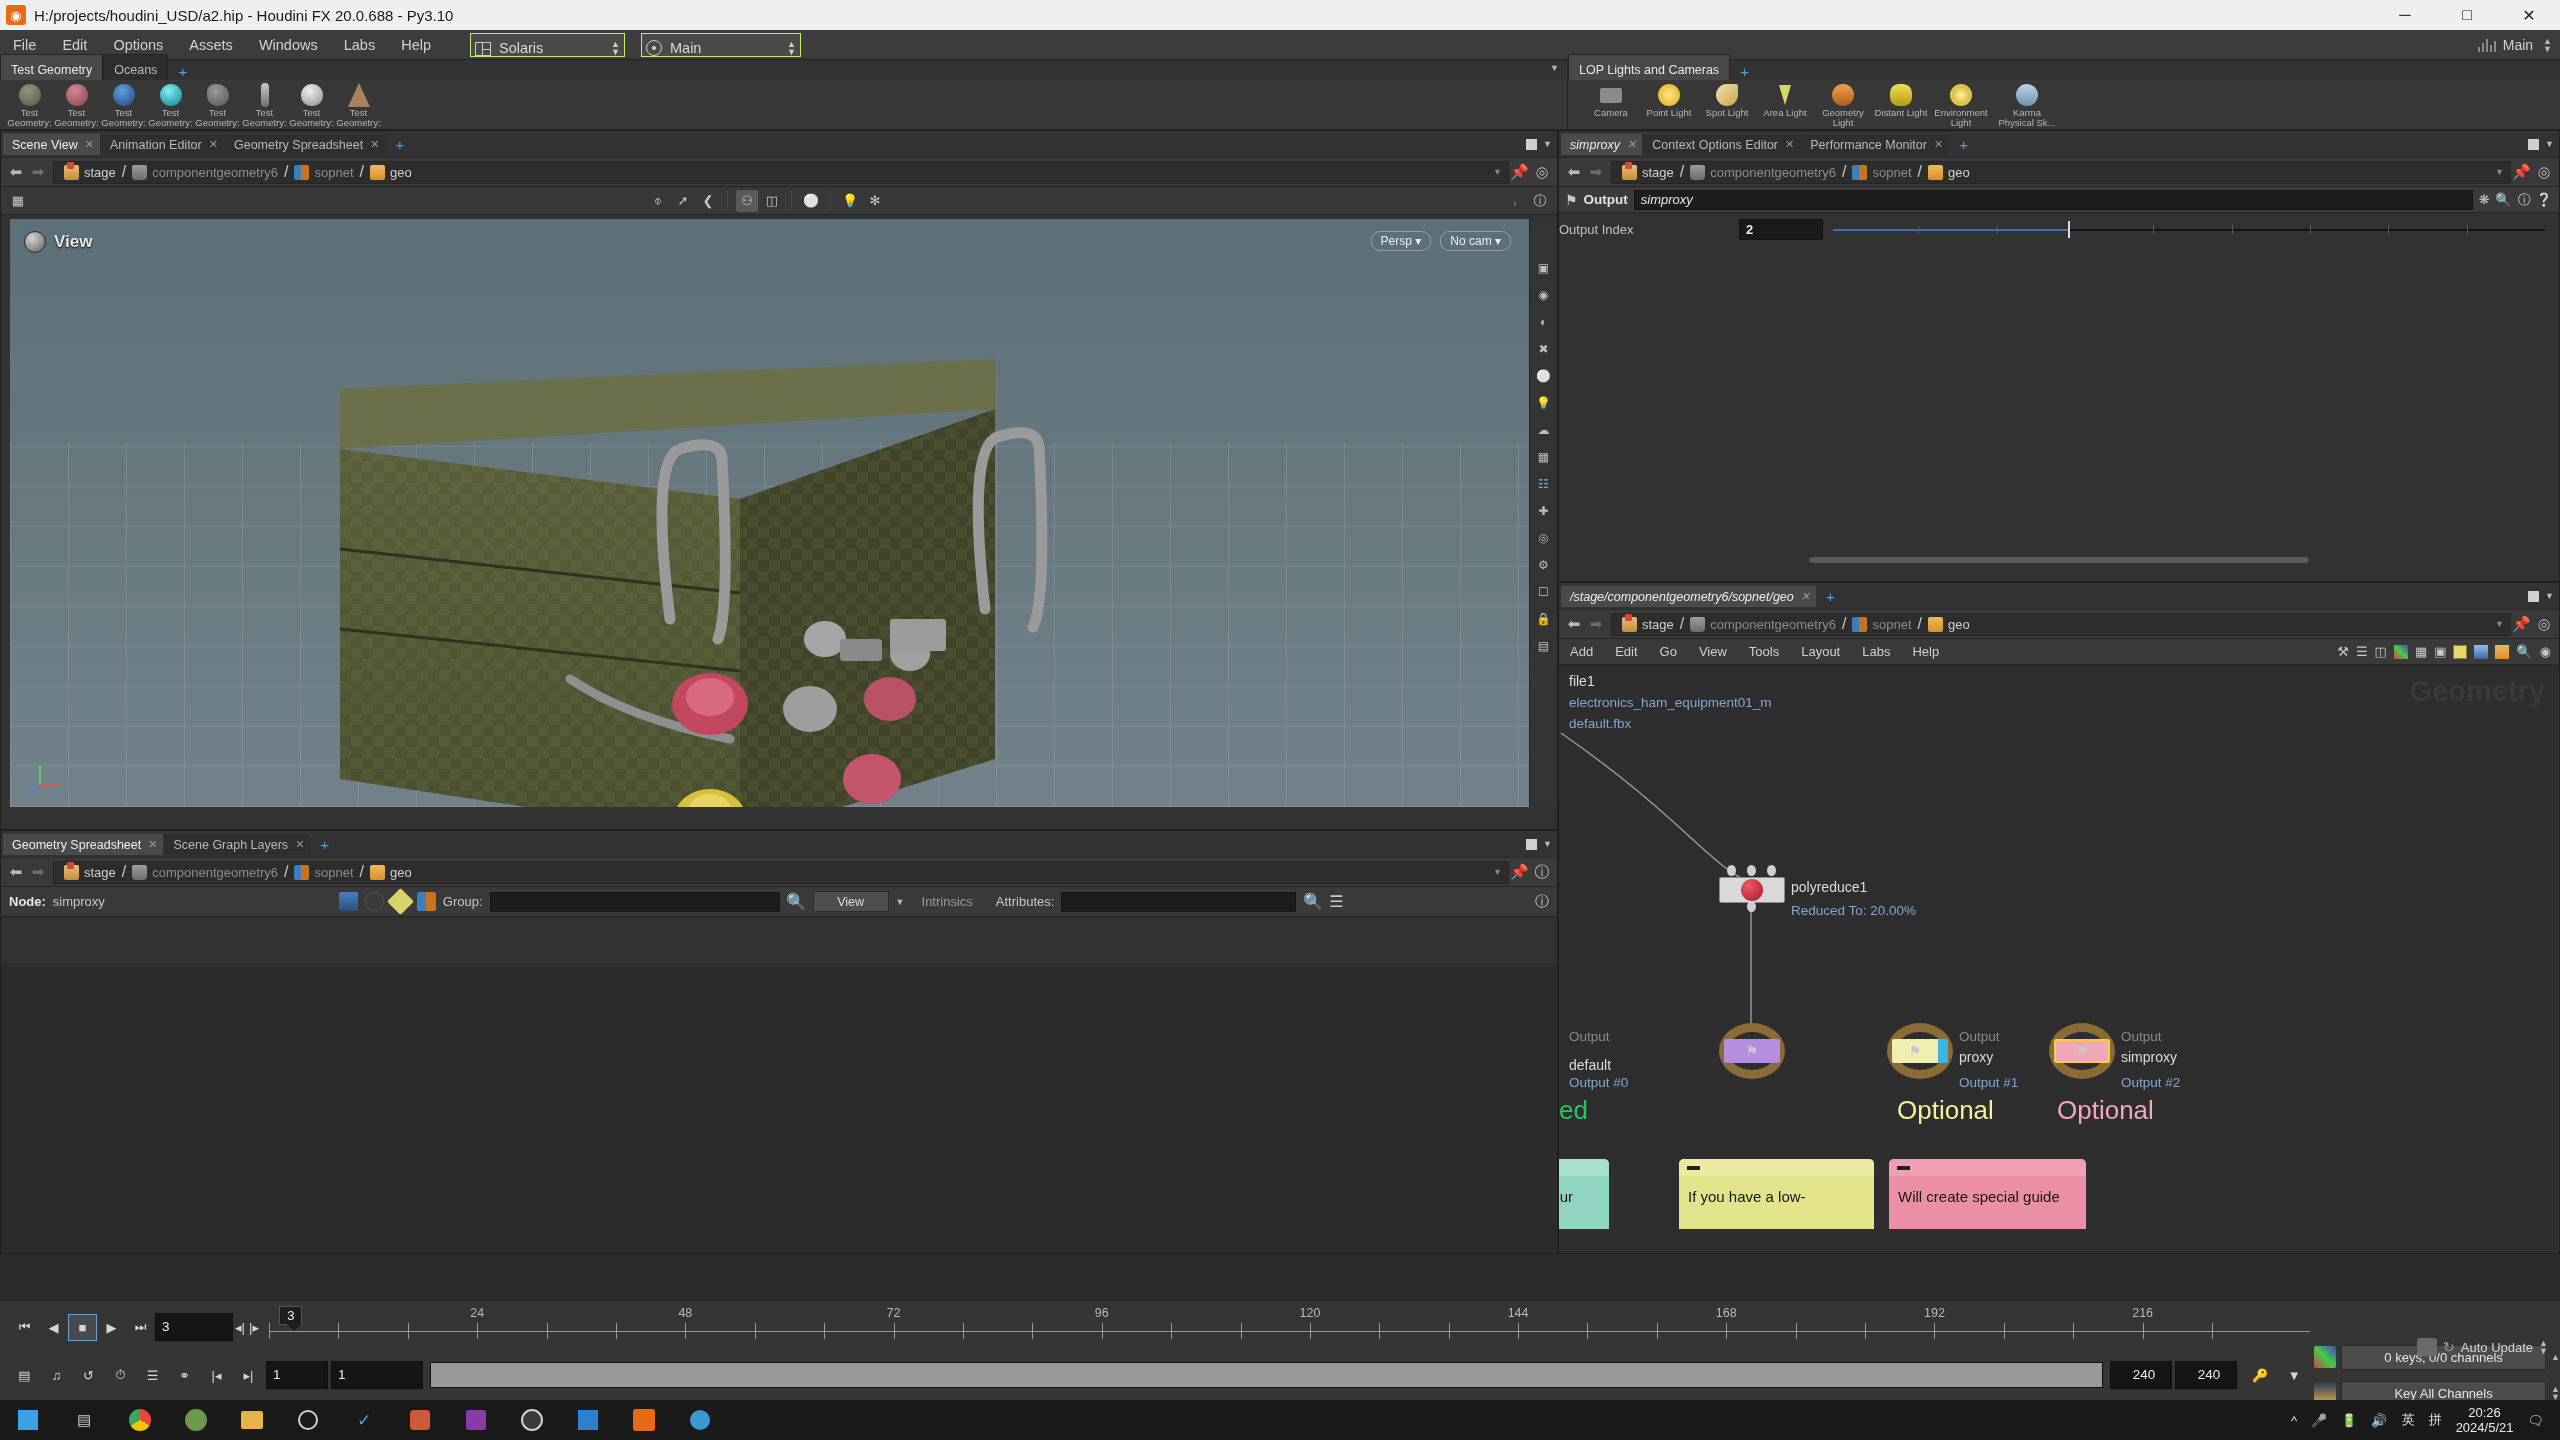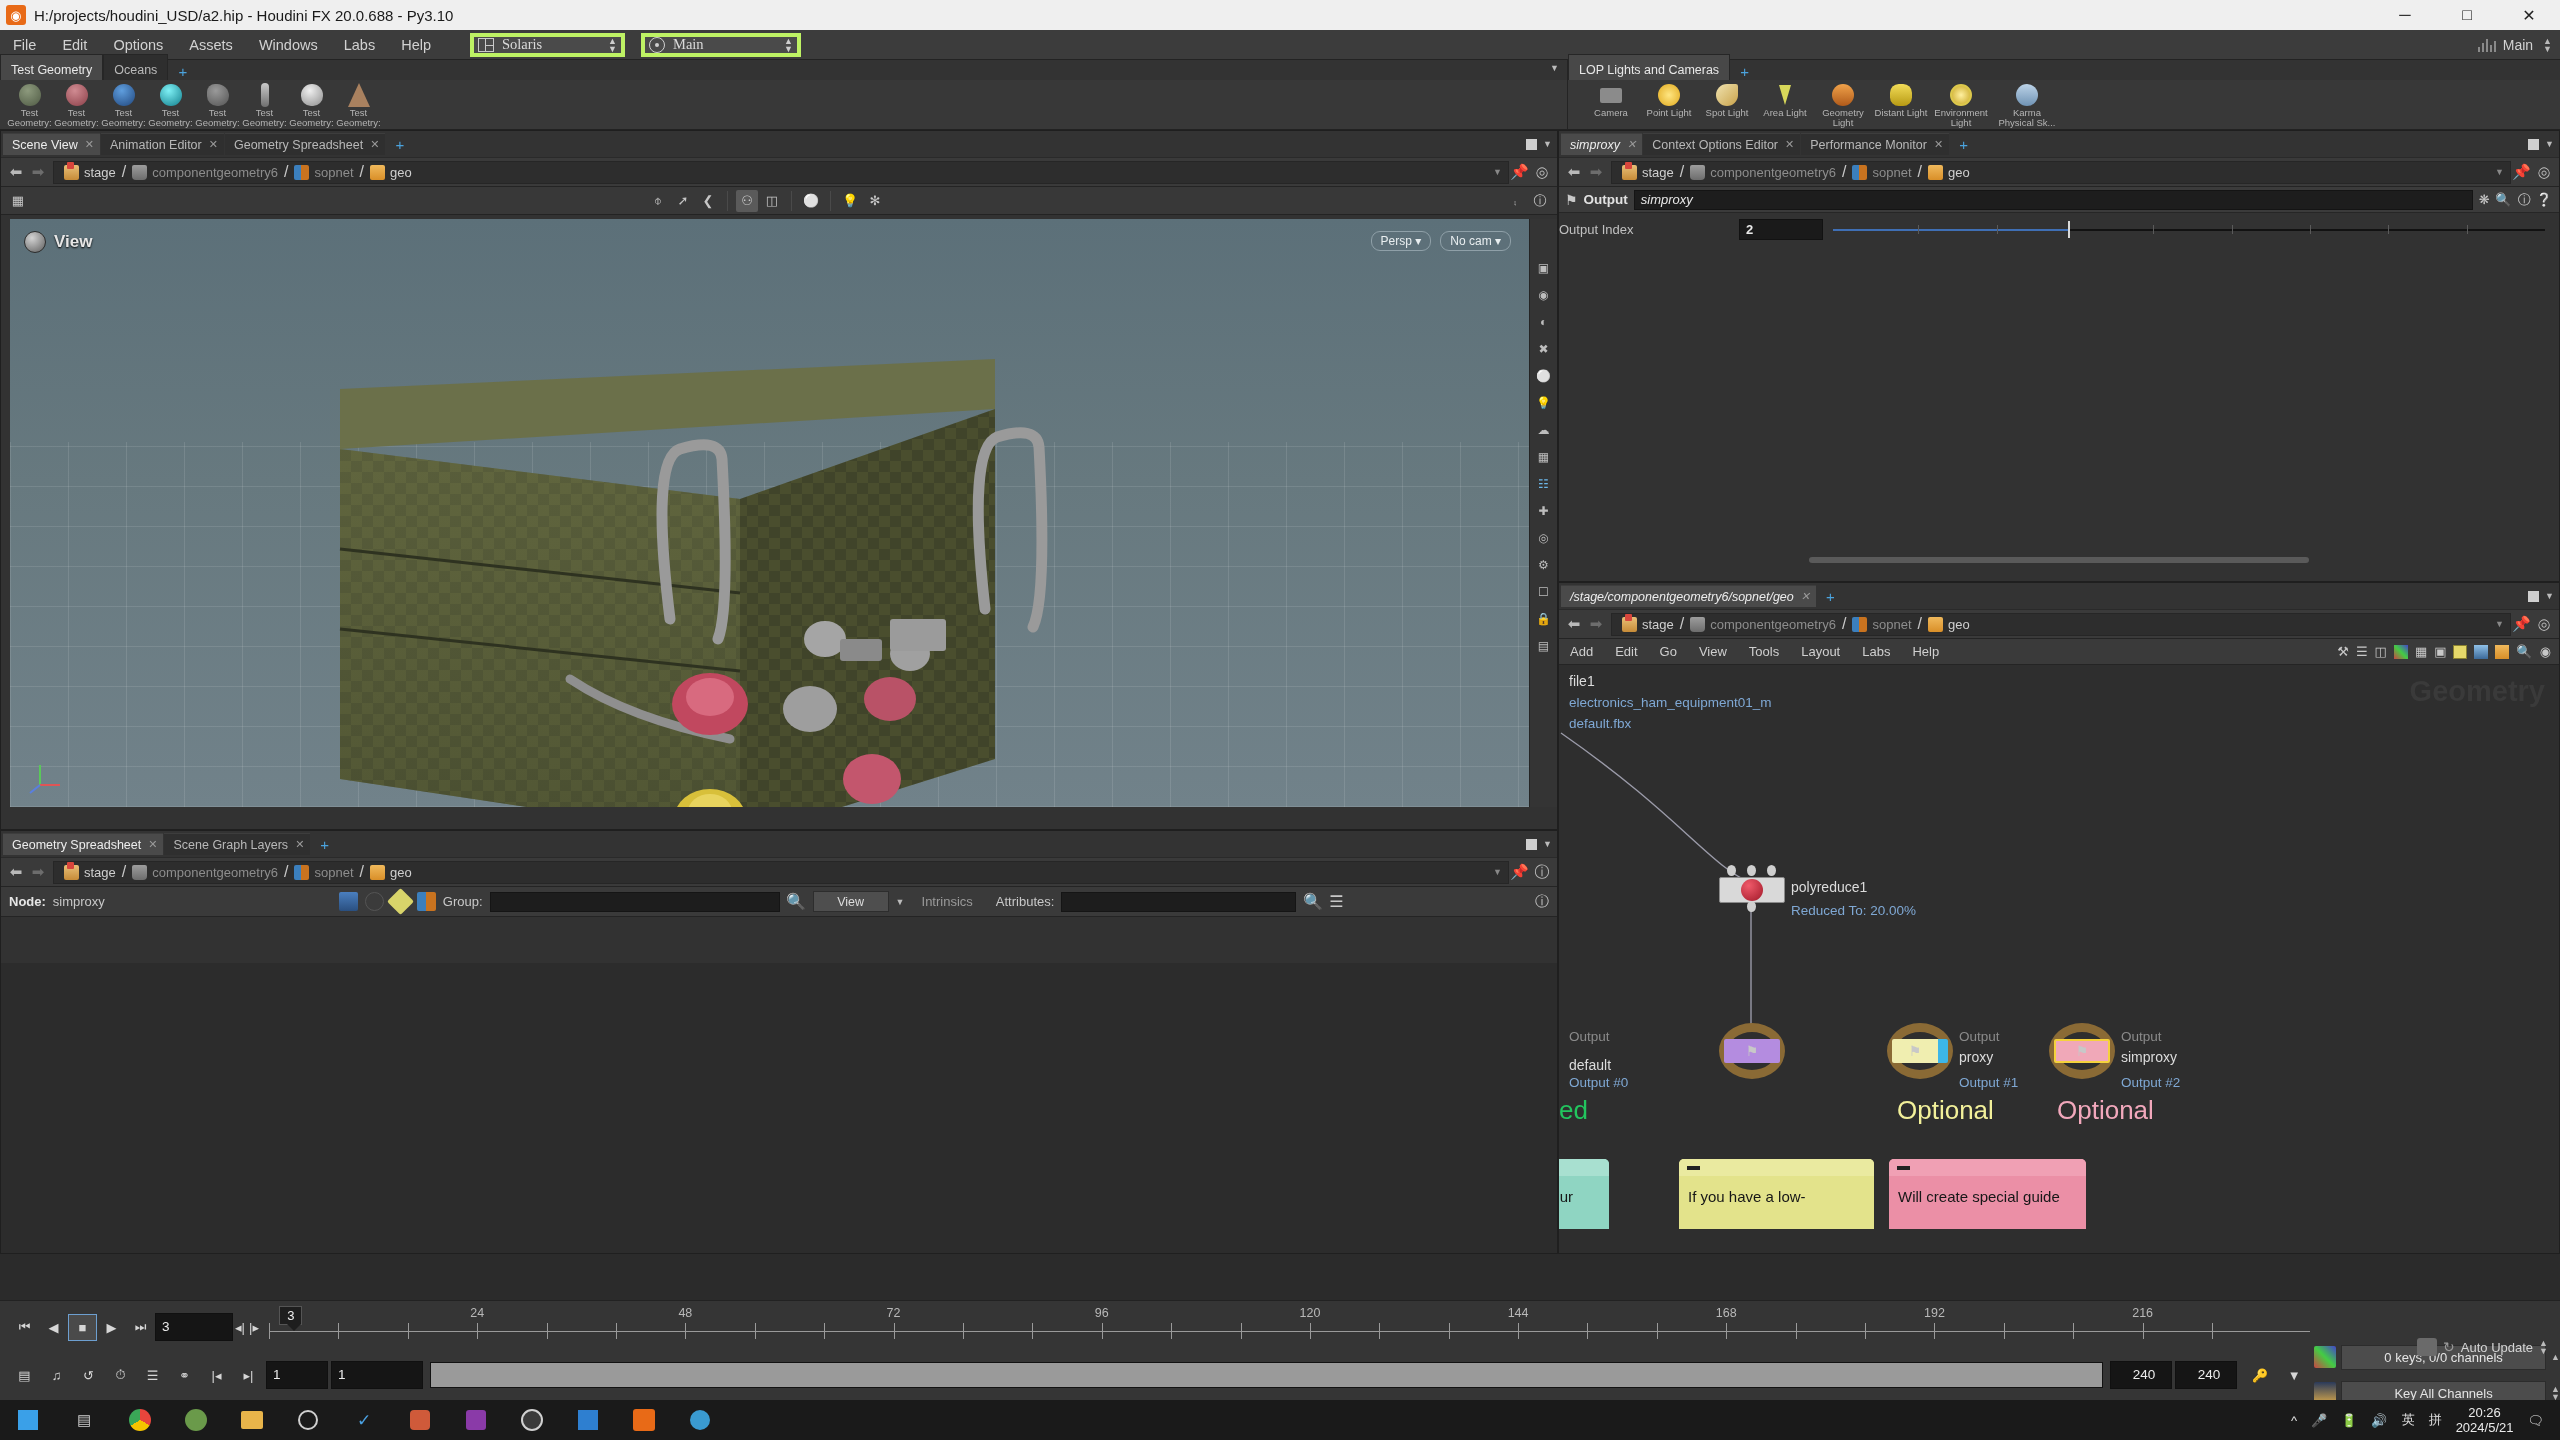--- a/index.html
+++ b/index.html
@@ -13,22 +13,22 @@
     display:flex; align-items:center; justify-content:center; color:#fff; font-size:13px; }
   .titlebar .ttl { color:#1a1a1a; font-size:15px; margin-left:8px; }
   .wbtns { margin-left:auto; display:flex; }
   .wbtn { width:62px; height:30px; display:flex; align-items:center; justify-content:center;
     color:#222; font-size:16px; }
 
   
   .menubar { height:30px; background:#3c3c3c; display:flex; align-items:center;
     border-bottom:1px solid #232323; }
   .menubar .mi { padding:0 13px; font-size:14.5px; color:#d2d2d2; line-height:30px; }
-  .deskbox { display:flex; align-items:center; height:24px; background:#4a4a4a; margin-left:14px;
-    border:4px solid #bef264; padding:0 4px; min-width:155px;font-family:Liberation Serif, serif; }
+  .deskbox { display:flex; align-items:flex-end; height:24px; background:#4a4a4a; margin-left:14px;
+    border:1px solid #bef264; padding:0 4px; min-width:155px; }
   .deskbox .lab { font-size:14.5px; color:#dadada; margin-left:8px; }
   .deskbox .spin { margin-left:auto; font-size:9px; color:#cfcfcf; line-height:8px; text-align:center;}
   .glyph-panes { width:16px; height:14px; border:1.5px solid #c9c9c9; position:relative; }
   .glyph-panes:before { content:""; position:absolute; left:6px; top:0; bottom:0; width:1.5px; background:#c9c9c9; }
   .glyph-panes:after { content:""; position:absolute; left:6px; right:0; top:6px; height:1.5px; background:#c9c9c9; }
   .glyph-nav { width:16px; height:16px; border-radius:50%; border:1.6px solid #cfcfcf; position:relative; }
   .glyph-nav:before{content:"";position:absolute;left:5px;top:5px;width:4px;height:4px;border-radius:50%;background:#cfcfcf;}
   .menu-right { margin-left:auto; display:flex; align-items:center; padding-right:8px; }
   .wave { display:flex; align-items:flex-end; gap:2px; height:14px; margin-right:7px;}
   .wave i { width:2px; background:#8a8a8a; display:block; }

